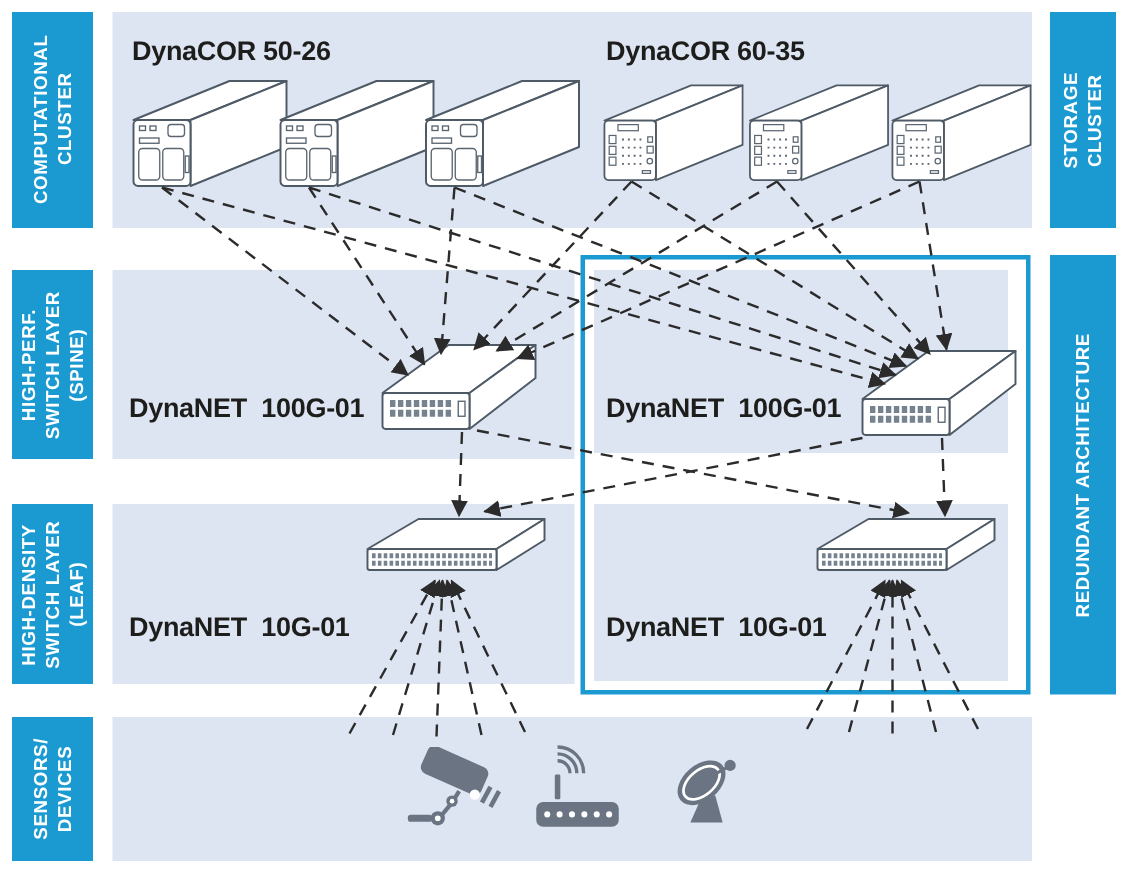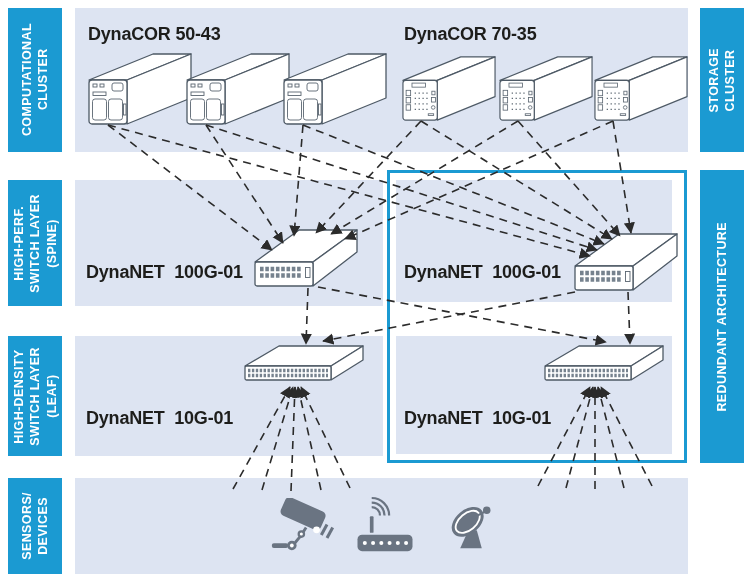--- a/index.html
+++ b/index.html
@@ -67,22 +67,22 @@
         <span>STORAGE</span>
         <span>CLUSTER</span>
       </div>
   </div>
   <div class="vlabel" style="left:700px;top:170px;width:44px;height:293px">
     <div class="vtext">
         <span>REDUNDANT ARCHITECTURE</span>
       </div>
   </div>
 
-  <div class="title" style="left:88px;top:24px">DynaCOR 50-43</div>
-  <div class="title" style="left:404px;top:24px">DynaCOR 70-35</div>
+  <div class="title" style="left:88px;top:24px">DynaCOR 50-26</div>
+  <div class="title" style="left:404px;top:24px">DynaCOR 60-35</div>
   <div class="title" style="left:86px;top:262px">DynaNET  100G-01</div>
   <div class="title" style="left:404px;top:262px">DynaNET  100G-01</div>
   <div class="title" style="left:86px;top:408px">DynaNET  10G-01</div>
   <div class="title" style="left:404px;top:408px">DynaNET  10G-01</div>
 
   <svg width="0" height="0" style="position:absolute" aria-hidden="true">
     <defs>
       <symbol id="srv50" viewBox="0 0 104 72">
         <path class="face" d="M1,27 L65,1 L103,1 L39,27 Z"></path>
         <path class="face" d="M39,27 L103,1 L103,45 L39,71 Z"></path>

